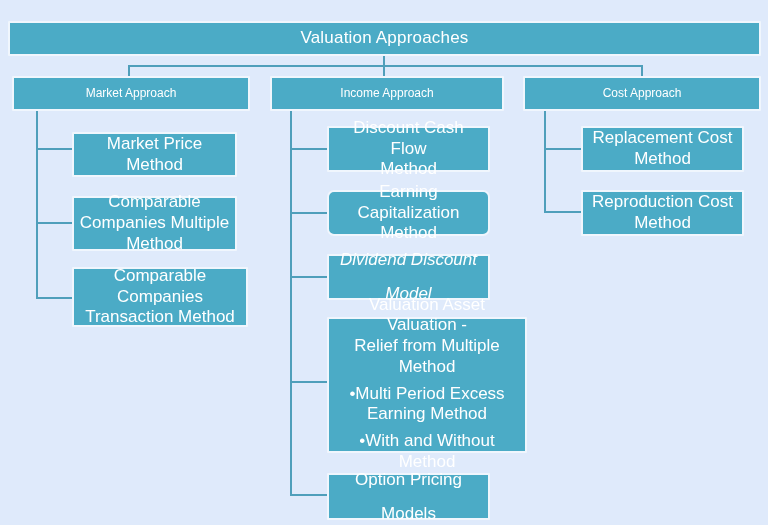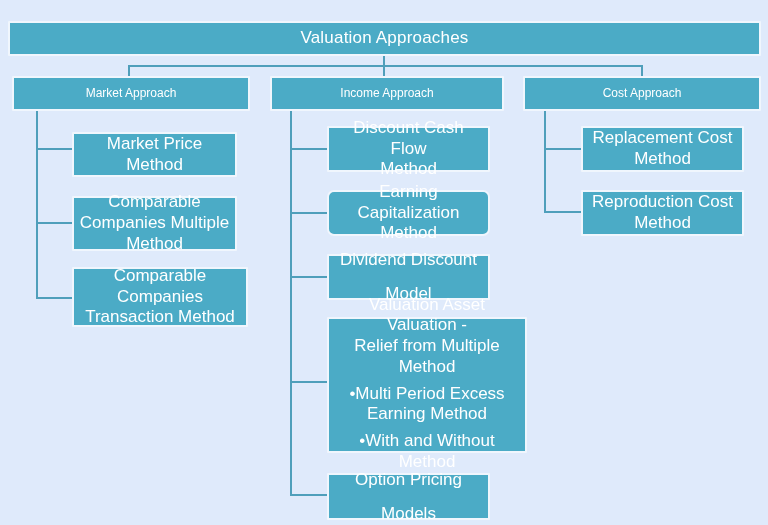--- a/index.html
+++ b/index.html
@@ -45,21 +45,21 @@
   .pos-market       { left: 12px;  top: 76px;  width: 238px; height: 35px; }
   .pos-income       { left: 270px; top: 76px;  width: 234px; height: 35px; }
   .pos-cost         { left: 523px; top: 76px;  width: 238px; height: 35px; }
 
   .pos-mprice       { left: 72px;  top: 132px; width: 165px; height: 45px; }
   .pos-cmultiple    { left: 72px;  top: 196px; width: 165px; height: 55px; }
   .pos-ctransaction { left: 72px;  top: 267px; width: 176px; height: 60px; }
 
   .pos-dcf          { left: 327px; top: 126px; width: 163px; height: 46px; }
   .pos-ecap         { left: 327px; top: 190px; width: 163px; height: 46px; border-radius: 7px; }
-  .pos-ddm          { left: 327px; top: 254px; width: 163px; height: 46px; }
+  .pos-ddm          { left: 327px; top: 254px; width: 163px; height: 46px; font-style: italic; }
   .pos-intangible   { left: 327px; top: 317px; width: 200px; height: 136px; }
   .pos-option       { left: 327px; top: 473px; width: 163px; height: 47px; }
 
   .pos-replacement  { left: 581px; top: 126px; width: 163px; height: 46px; }
   .pos-reproduction { left: 581px; top: 190px; width: 163px; height: 46px; text-align: right; }
 
   
   .c-title-v   { left: 383px; top: 56px;  width: 2px;   height: 10px; }
   .c-main-h    { left: 128px; top: 65px;  width: 515px; height: 2px; }
   .c-drop-l    { left: 128px; top: 65px;  width: 2px;   height: 12px; }

